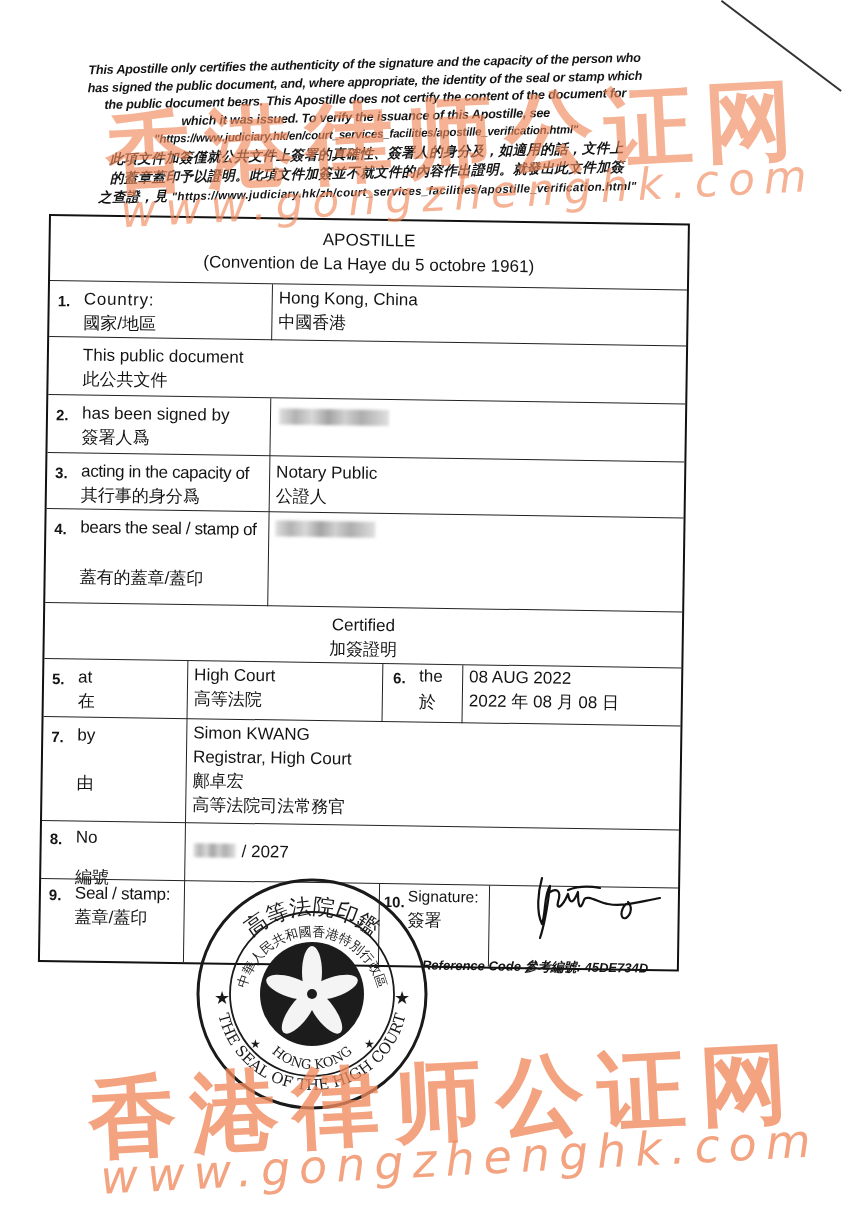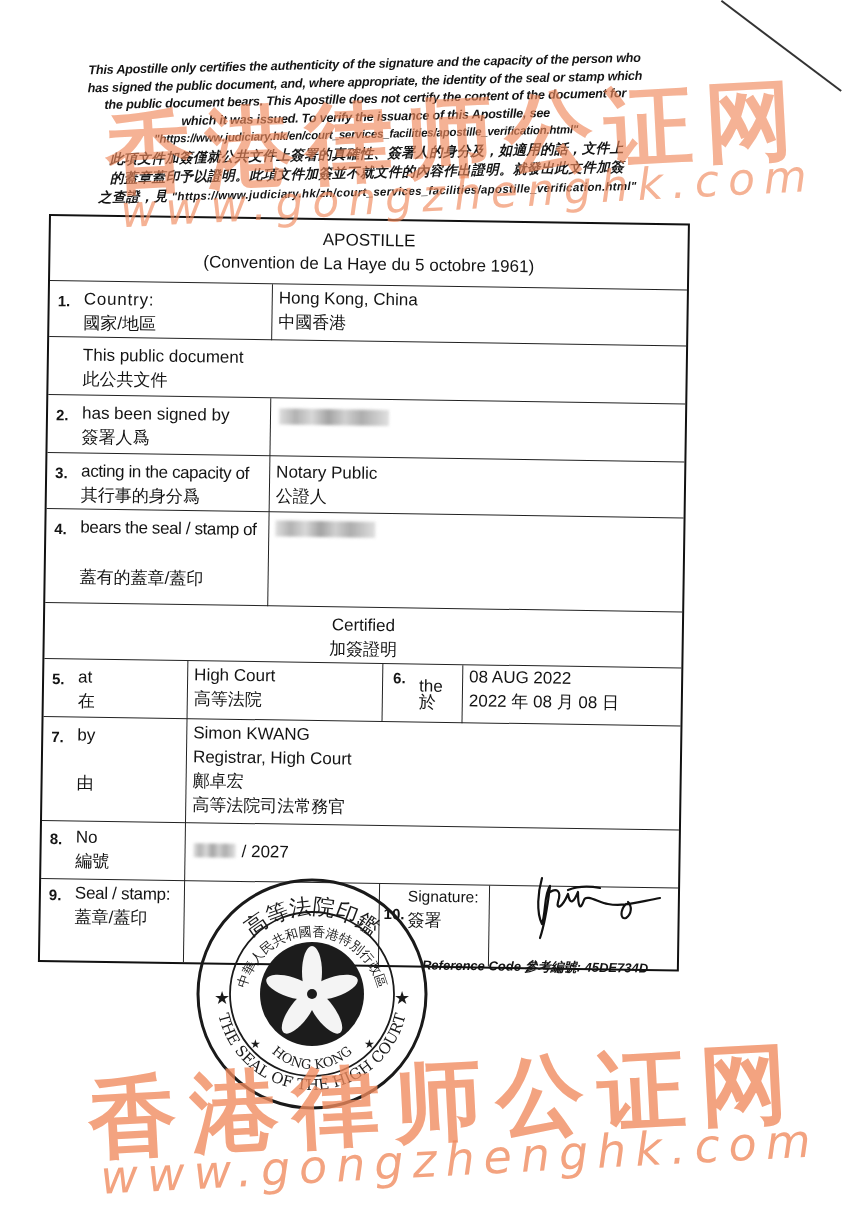--- a/index.html
+++ b/index.html
@@ -121,21 +121,21 @@
   <div class="row" style="top:442px;height:58px;">
     <div class="txt num" style="left:8px;top:8px;">5.</div>
     <div class="txt" style="left:34px;top:6px;">at</div>
     <div class="txt" style="left:34px;top:30px;">在</div>
     <div class="cell vline" style="left:143px;width:195px;">
       <div class="txt" style="left:6px;top:2px;">High Court</div>
       <div class="txt" style="left:6px;top:26px;">高等法院</div>
     </div>
     <div class="cell vline" style="left:338px;width:80px;">
       <div class="txt num" style="left:10px;top:2px;">6.</div>
-      <div class="txt" style="left:36px;top:10px;">the</div>
+      <div class="txt" style="left:36px;top:0px;">the</div>
       <div class="txt" style="left:36px;top:26px;">於</div>
     </div>
     <div class="cell vline" style="left:418px;right:0;">
       <div class="txt" style="left:6px;top:0px;">08 AUG 2022</div>
       <div class="txt" style="left:6px;top:24px;">2022 年 08 月 08 日</div>
     </div>
   </div>
 
   <div class="row" style="top:500px;height:104px;">
     <div class="txt num" style="left:8px;top:8px;">7.</div>
@@ -145,34 +145,34 @@
       <div class="txt" style="left:6px;top:2px;">Simon KWANG</div>
       <div class="txt" style="left:6px;top:26px;">Registrar, High Court</div>
       <div class="txt" style="left:6px;top:50px;">鄺卓宏</div>
       <div class="txt" style="left:6px;top:74px;">高等法院司法常務官</div>
     </div>
   </div>
 
   <div class="row" style="top:604px;height:58px;">
     <div class="txt num" style="left:8px;top:6px;">8.</div>
     <div class="txt" style="left:34px;top:4px;">No</div>
-    <div class="txt" style="left:34px;top:28px;">編號</div>
+    <div class="txt" style="left:34px;top:44px;">編號</div>
     <div class="cell vline" style="left:143px;right:0;">
       <div class="blur" style="left:8px;top:20px;width:42px;height:14px;"></div>
       <div class="txt" style="left:56px;top:16px;">/ 2027</div>
     </div>
   </div>
 
   <div class="row" style="top:662px;bottom:0;">
     <div class="txt num" style="left:8px;top:4px;">9.</div>
     <div class="txt" style="left:34px;top:2px;letter-spacing:-0.3px;">Seal / stamp:</div>
     <div class="txt" style="left:34px;top:26px;">蓋章/蓋印</div>
     <div class="cell vline" style="left:143px;width:195px;"></div>
     <div class="cell vline" style="left:338px;width:110px;">
-      <div class="txt num" style="left:4px;top:18px;">10.</div>
+      <div class="txt num" style="left:4px;top:6px;">10.</div>
       <div class="txt" style="left:28px;top:0px;font-size:15.5px;">Signature:</div>
       <div class="txt" style="left:28px;top:24px;">簽署</div>
     </div>
     <div class="cell vline" style="left:448px;right:0;"></div>
   </div>
 </div>
 
 <svg class="signature" viewBox="0 0 140 70">
   <path d="M14 6 C10 20,8 40,14 52 C18 40,16 22,22 14 C20 30,18 48,12 66 M22 20 C28 16,34 18,30 30 C28 38,34 36,40 22 C42 34,46 30,50 20 C50 34,52 40,56 28 C58 22,70 30,80 32 C95 35,110 30,132 26 M40 18 C50 14,62 14,72 16 M98 32 C92 38,92 48,98 46 C104 42,104 34,100 30" fill="none" stroke="#111" stroke-width="2.2" stroke-linecap="round" stroke-linejoin="round"></path>
 </svg>

